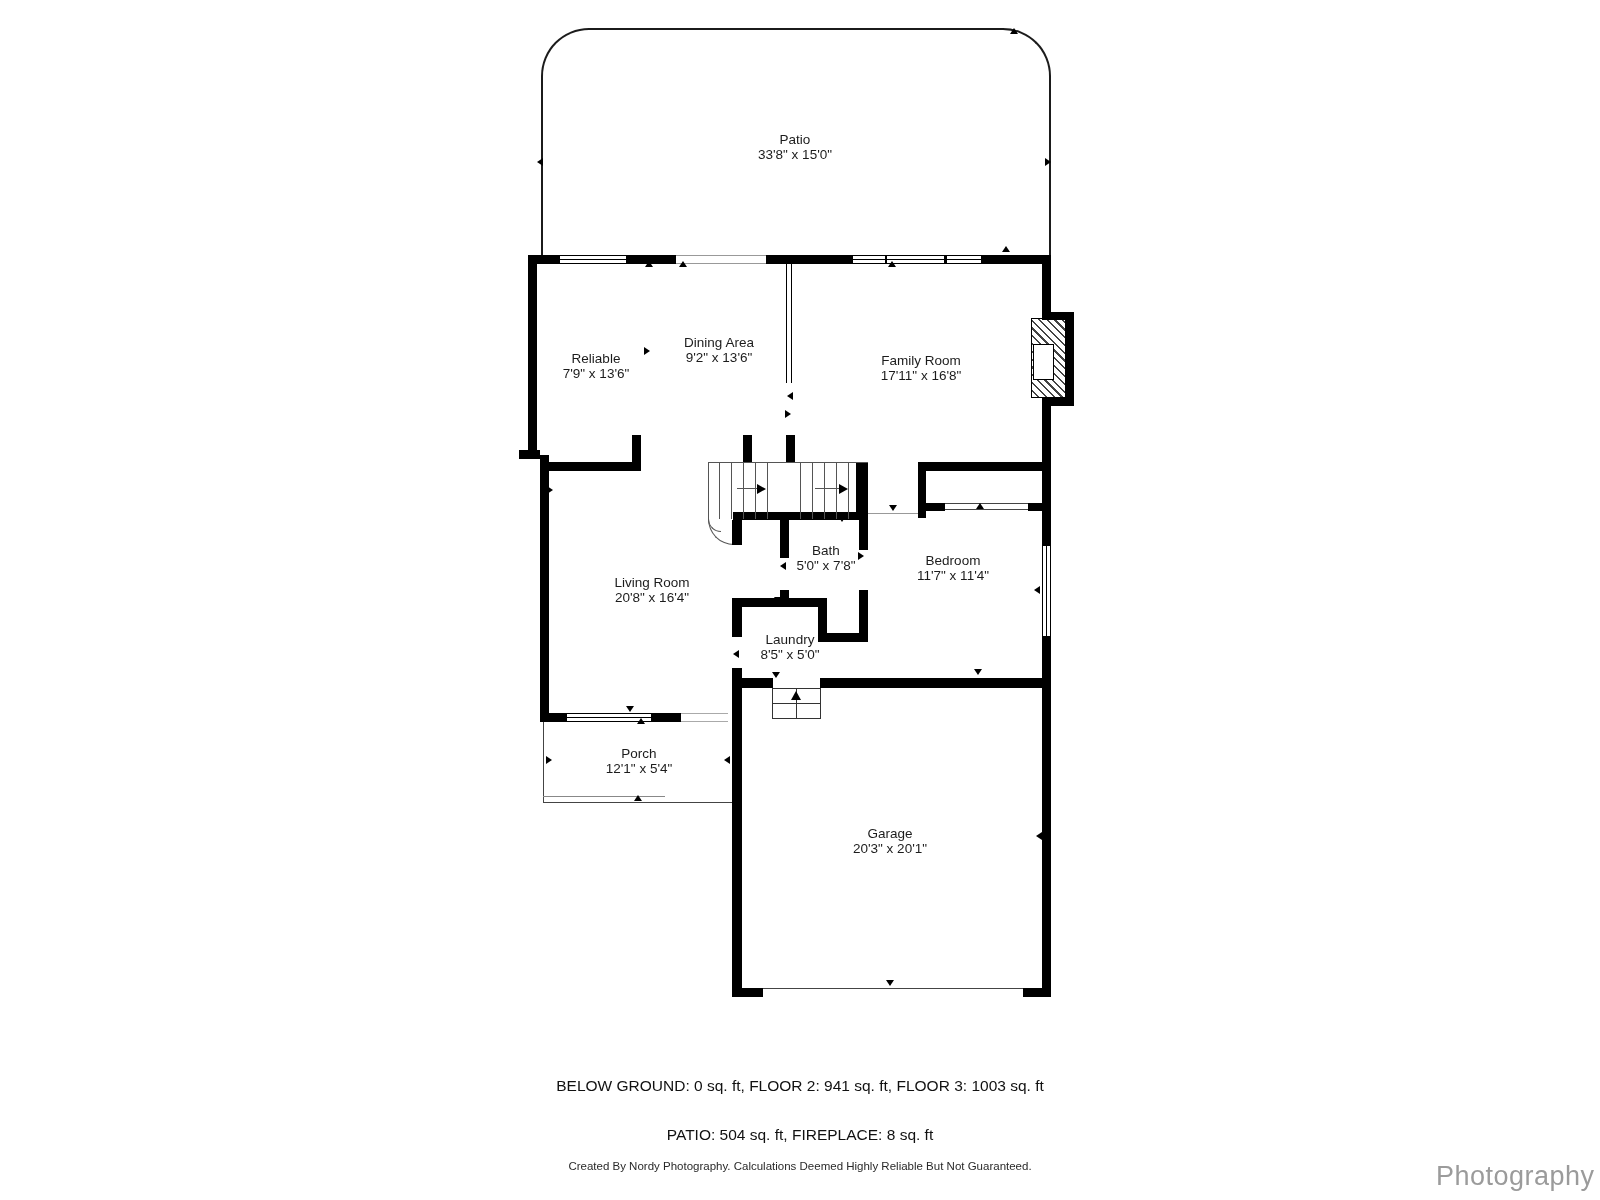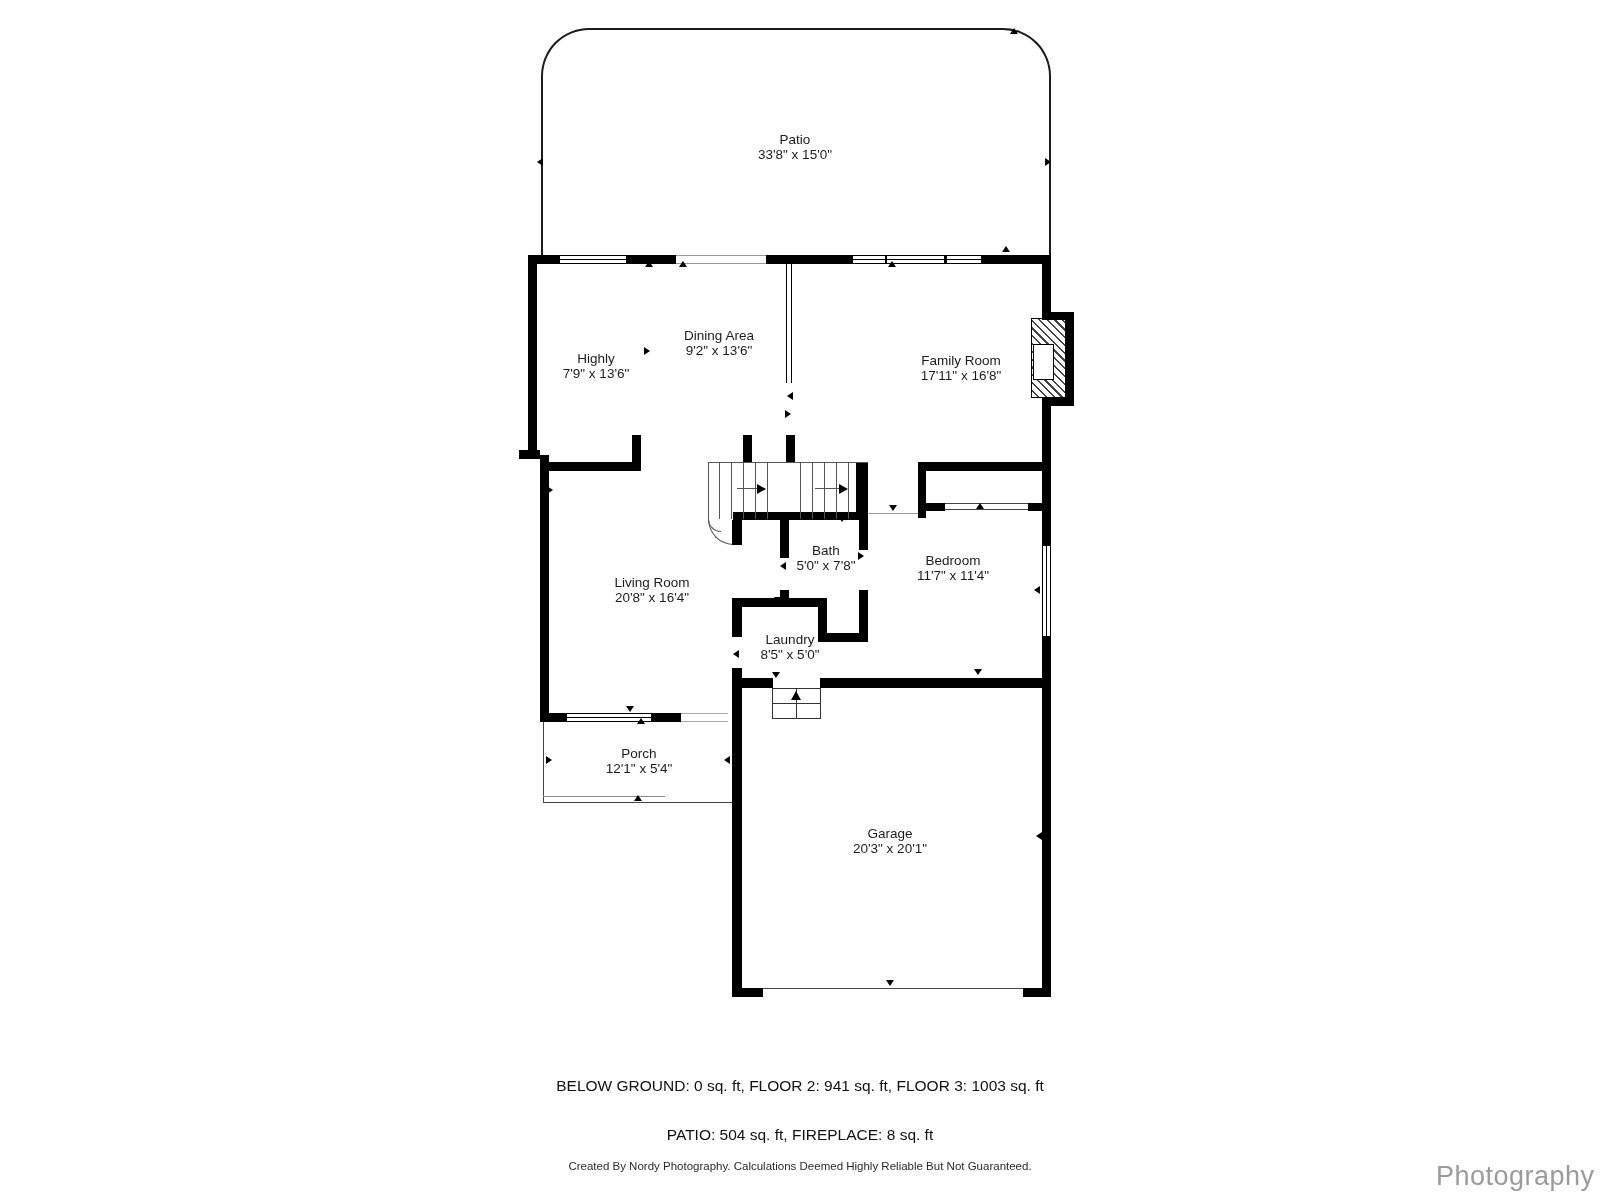--- a/index.html
+++ b/index.html
@@ -178,28 +178,28 @@
   <div class="arrowhead-r" style="left:757px;top:484px;"></div>
   <div class="arrowhead-r" style="left:839px;top:484px;"></div>
 
   <div class="arrowhead-u" style="left:791px;top:691px;"></div>
 
   <div class="room-label" style="left:795px;top:147px;">
     <div>Patio</div>
     <div>33'8" x 15'0"</div>
   </div>
   <div class="room-label" style="left:596px;top:366px;">
-    <div>Highly</div>
+    <div>Reliable</div>
     <div>7'9" x 13'6"</div>
   </div>
-  <div class="room-label" style="left:719px;top:343px;">
+  <div class="room-label" style="left:719px;top:350px;">
     <div>Dining Area</div>
     <div>9'2" x 13'6"</div>
   </div>
-  <div class="room-label" style="left:921px;top:368px;margin-left:40px;">
+  <div class="room-label" style="left:921px;top:368px;">
     <div>Family Room</div>
     <div>17'11" x 16'8"</div>
   </div>
   <div class="room-label" style="left:652px;top:590px;">
     <div>Living Room</div>
     <div>20'8" x 16'4"</div>
   </div>
   <div class="room-label" style="left:826px;top:558px;">
     <div>Bath</div>
     <div>5'0" x 7'8"</div>

